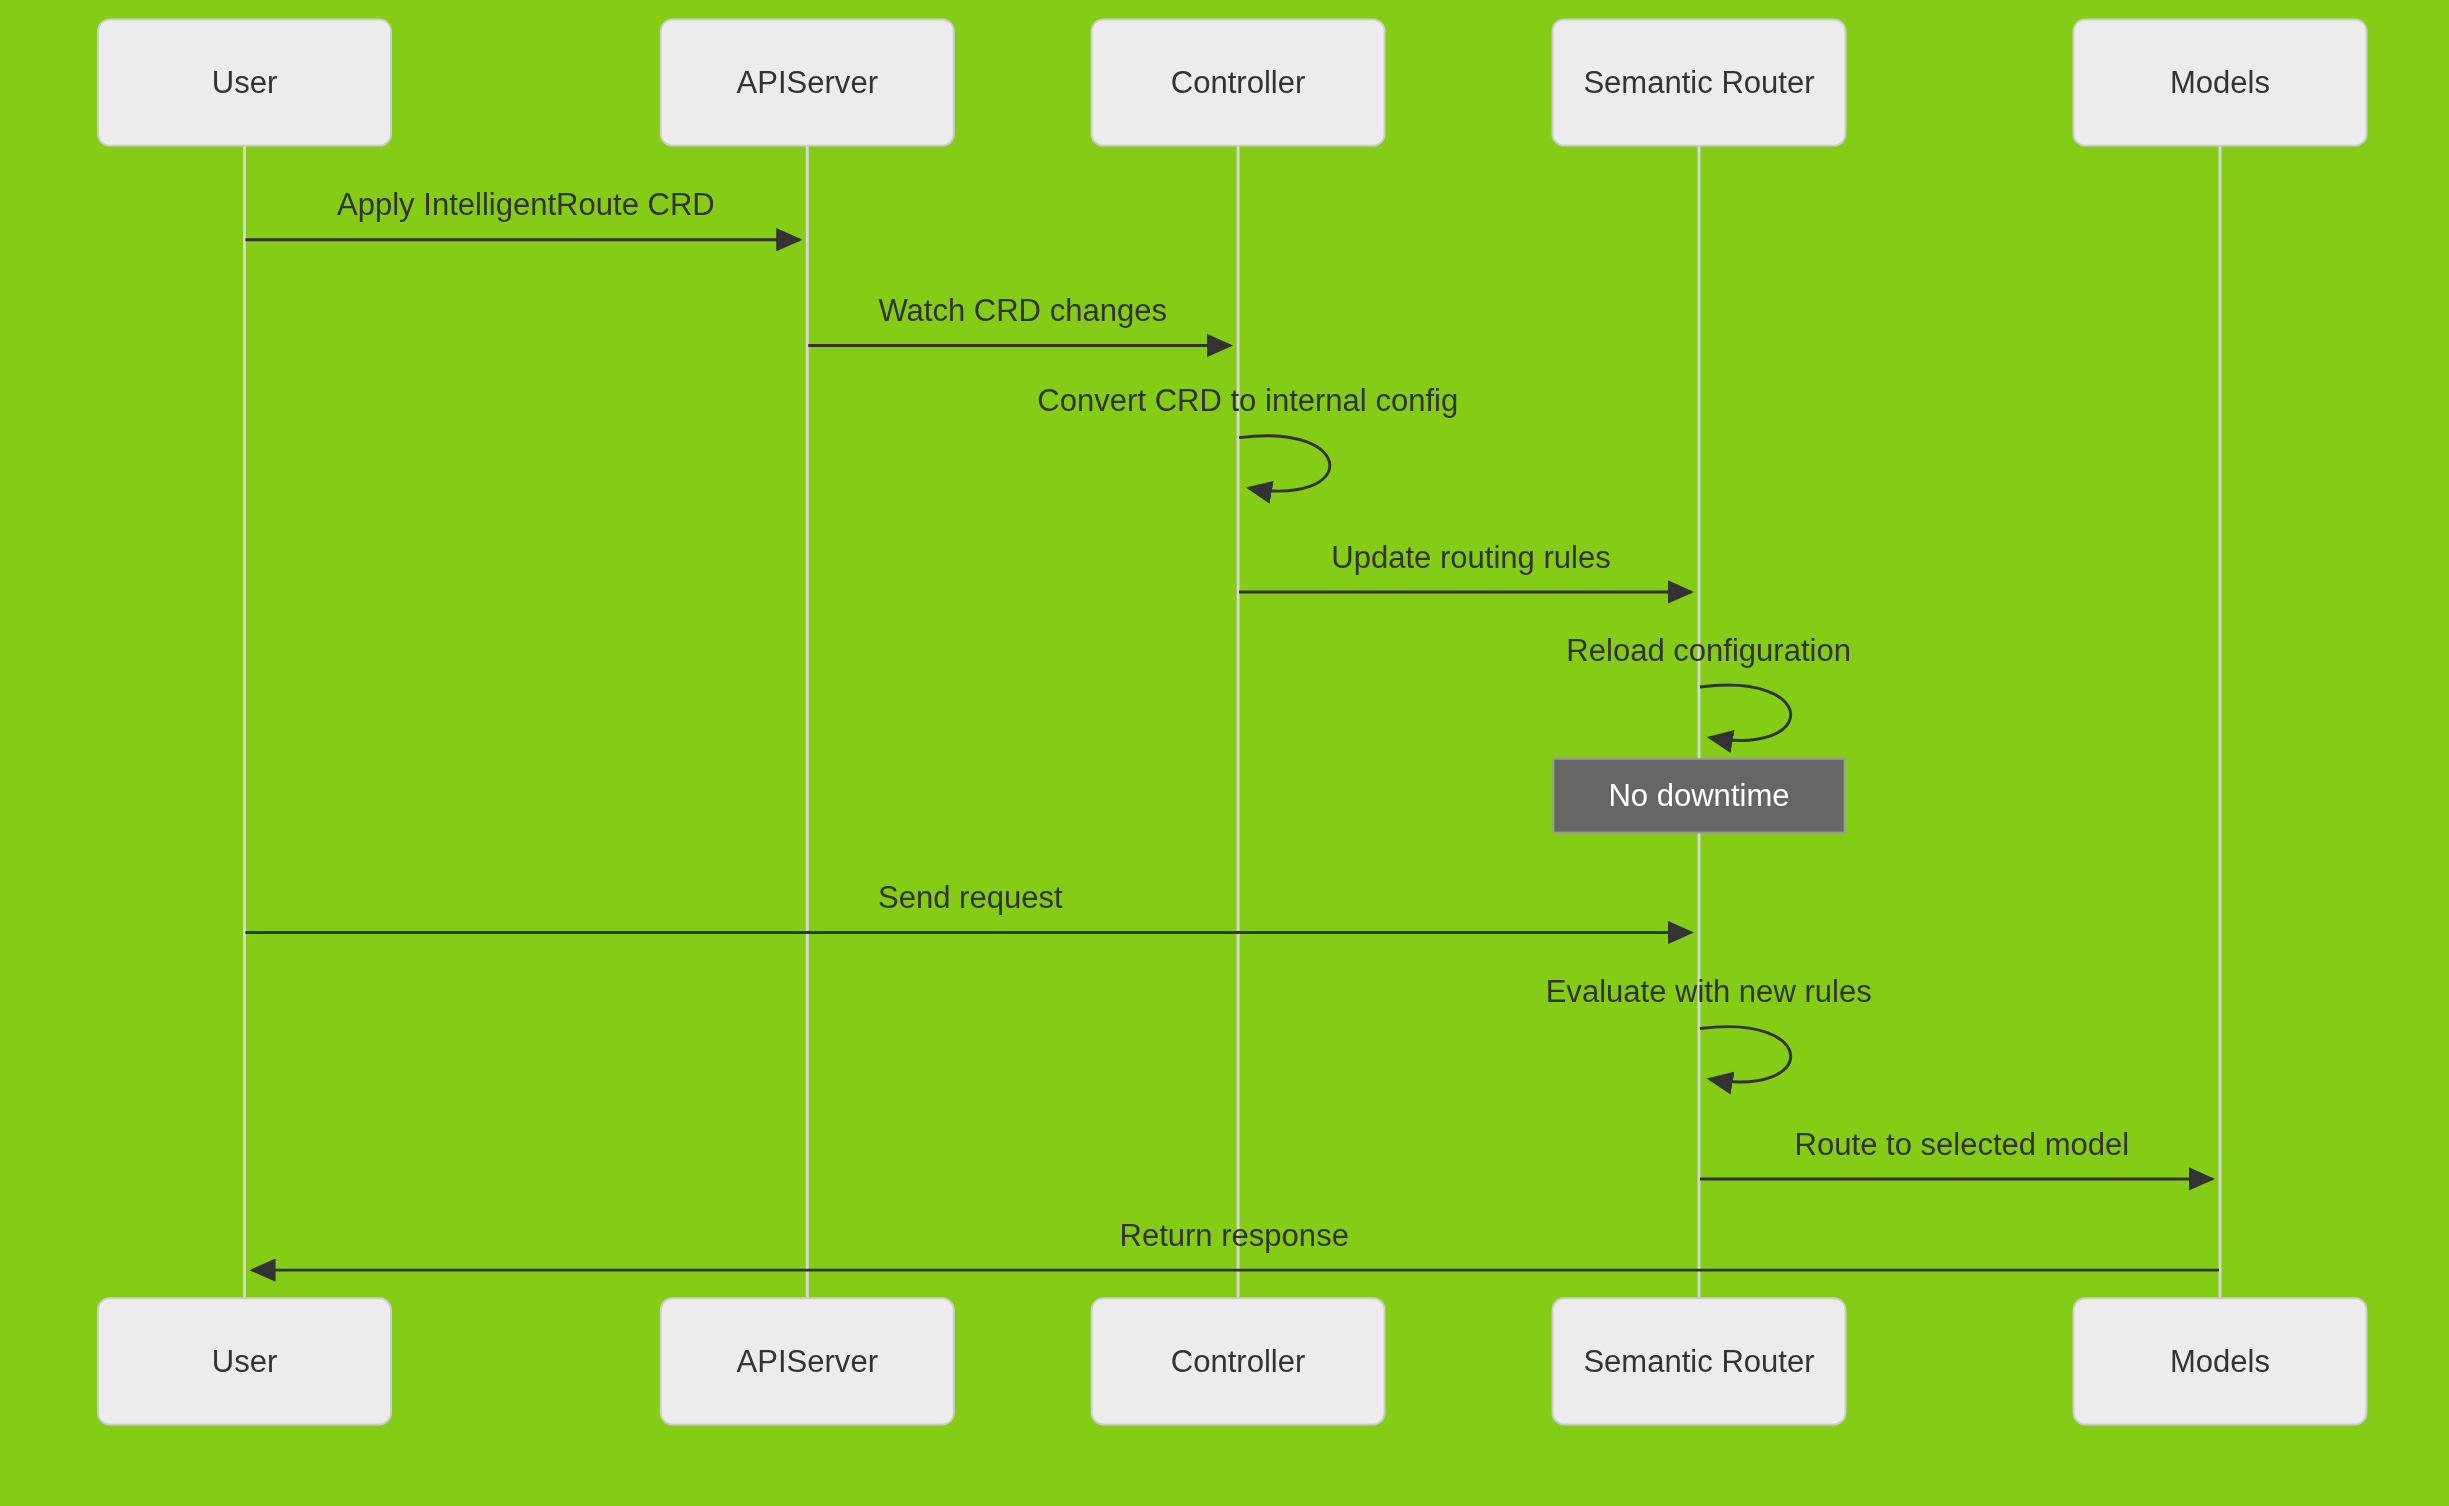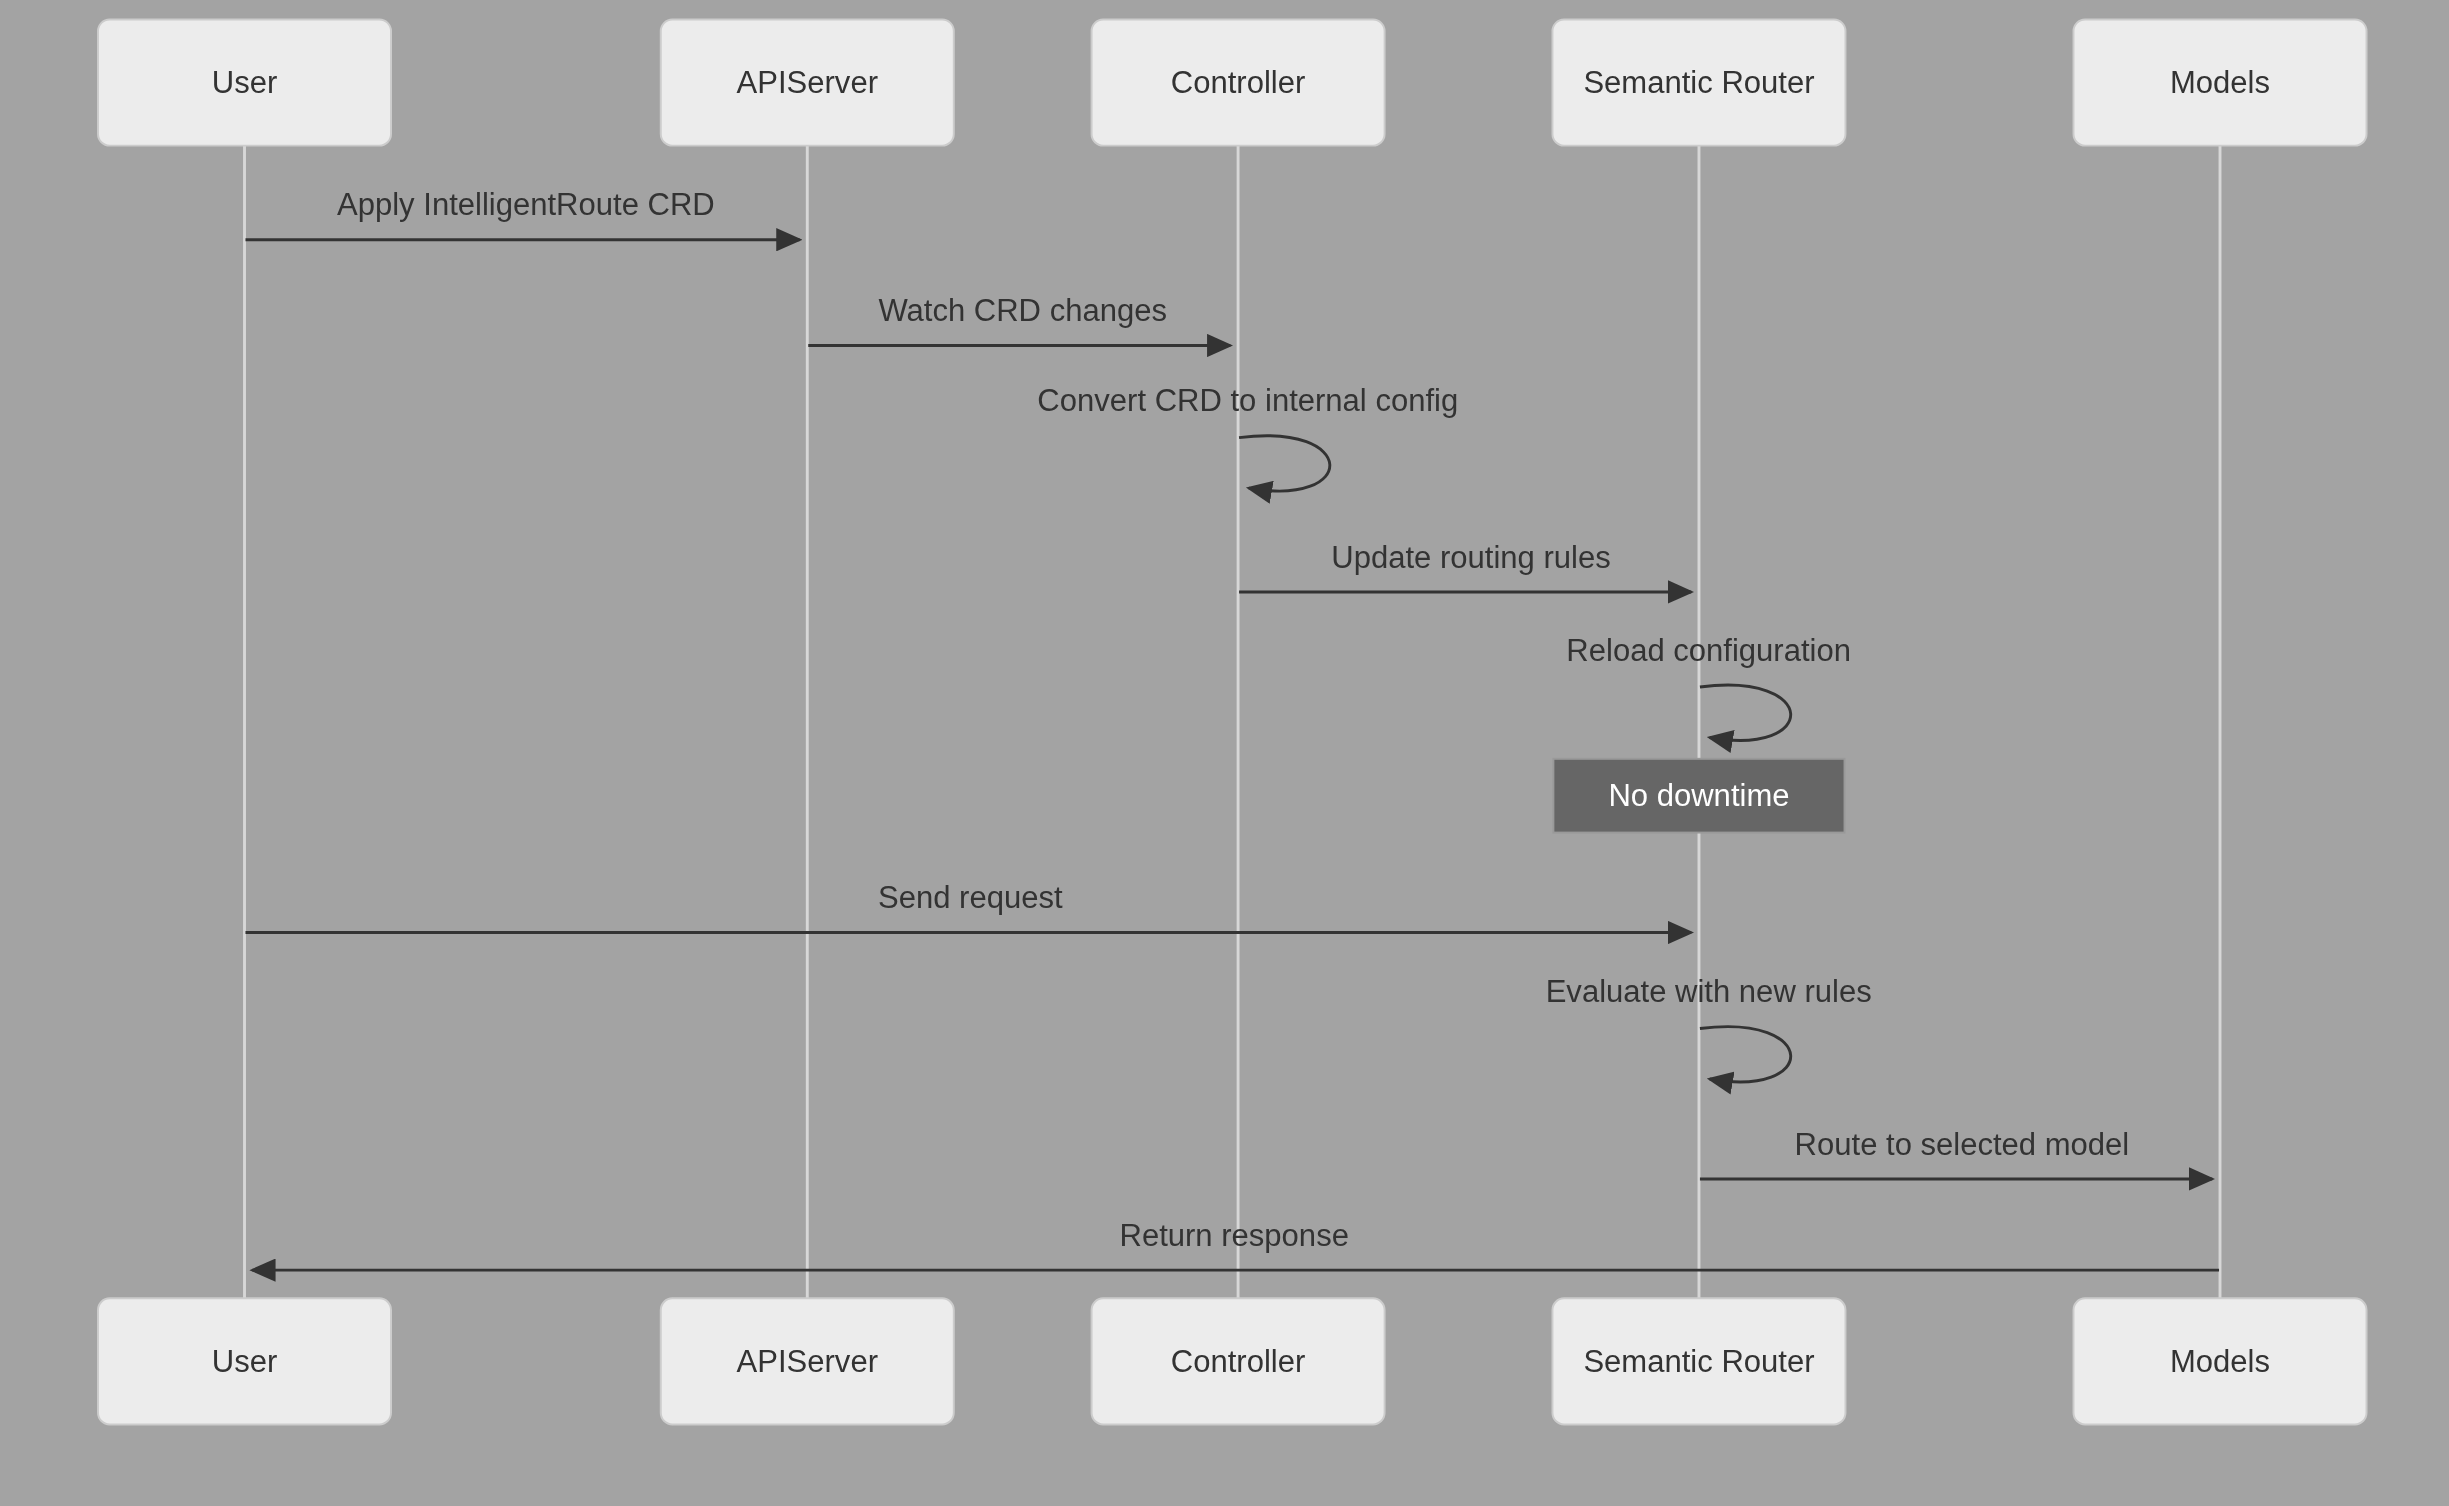--- a/index.html
+++ b/index.html
@@ -7,21 +7,21 @@
     padding: 0;
     background: #ffffff;
     width: 2449px;
     height: 1506px;
     overflow: hidden;
   }
   .diagram-wrap {
     width: 2449px;
     height: 1506px;
     position: relative;
-    background: #a3a3a3;
+    background: #84cc16;
   }
   svg {
     display: block;
     font-family: "Liberation Sans", "DejaVu Sans", sans-serif;
   }
   .actor-box {
     fill: #ececec;
     stroke: #cccccc;
     stroke-width: 2;
   }

